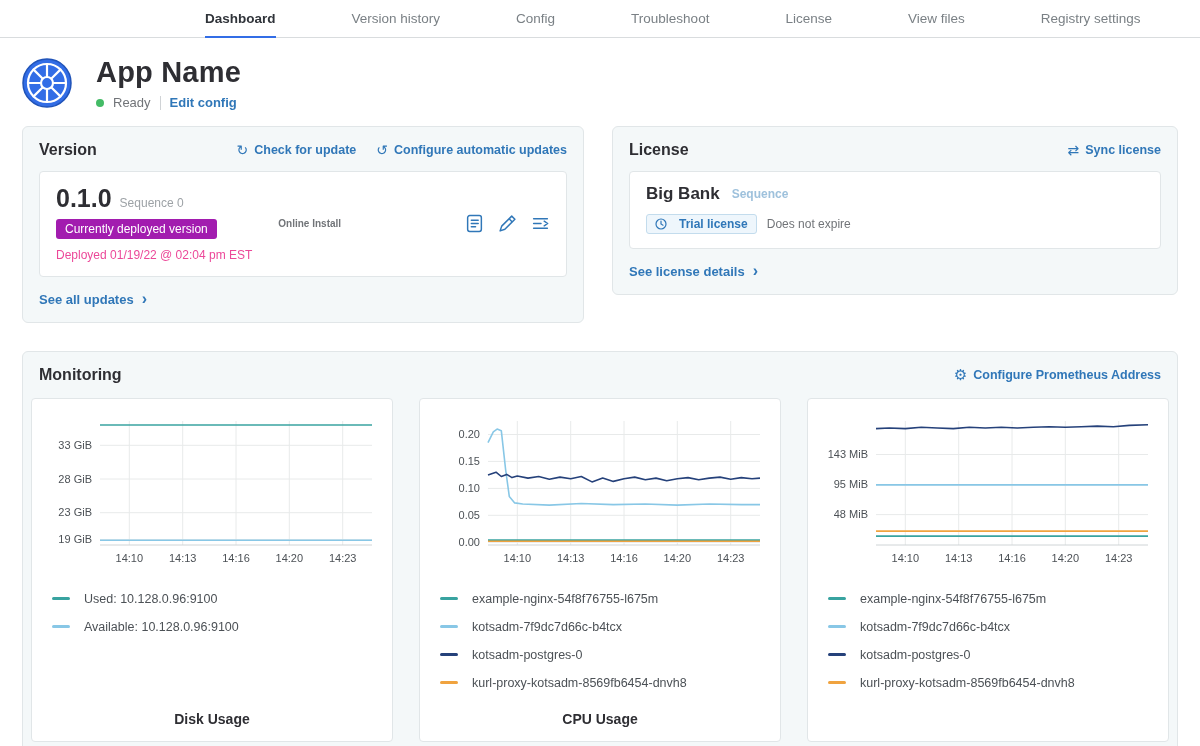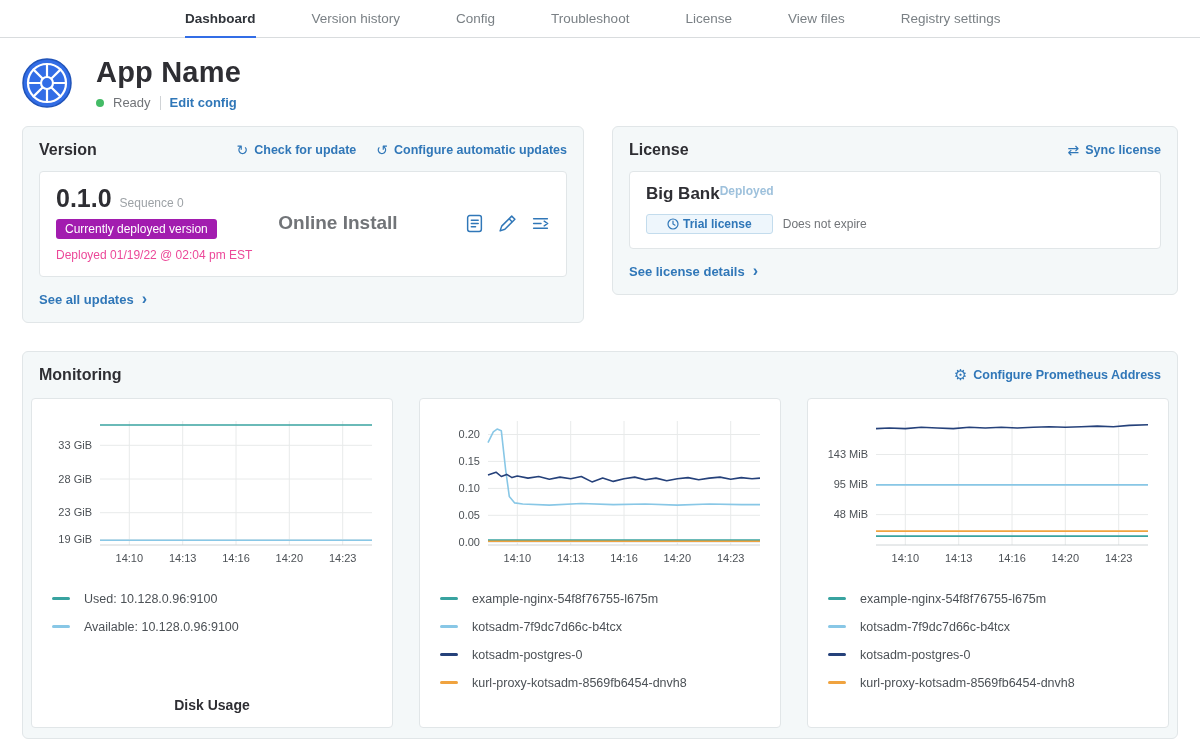--- a/index.html
+++ b/index.html
@@ -3,21 +3,21 @@
 <meta charset="utf-8">
 <style>
   * { margin:0; padding:0; box-sizing:border-box; }
   html,body { background:#ffffff; }
   body { font-family:"Liberation Sans", sans-serif; color:#323232; width:1200px; }
 
   
   .topnav { display:flex; height:38px; border-bottom:1px solid #d9dcde; background:#fff; padding-left:185px; }
   .tabs { display:flex; gap:56px; }
   .tab { display:flex; align-items:center; font-size:13.5px; color:#7a8085; cursor:pointer;
-         border-bottom:2px solid transparent; margin-bottom:-1px; }
+         border-bottom:2px solid transparent; margin-bottom:-1px;margin-left:20px; }
   .tab.active { color:#30343a; font-weight:700; border-bottom-color:#326de6; }
 
   main { padding:0 22px 14px; }
 
   
   .app-header { display:flex; gap:24px; margin-top:18px; align-items:center; }
   .app-icon svg { display:block; }
   .app-title { font-size:29px; font-weight:700; color:#2e2e33; letter-spacing:.2px; }
   .status-row { display:flex; align-items:center; gap:9px; margin-top:6px; }
   .dot { width:8px; height:8px; border-radius:50%; background:#44bb66; }
@@ -43,33 +43,33 @@
   .white-box { background:#fff; border:1px solid #e1e6e8; border-radius:4px; margin-top:12px; }
 
   .version-box { display:flex; align-items:center; padding:12px 16px 14px; }
   .vb-left { width:45%; }
   .vrow { display:flex; align-items:baseline; gap:8px; }
   .vnum { font-size:25px; font-weight:700; color:#2e2e33; }
   .vseq { font-size:12px; color:#9da2a6; }
   .badge-green { display:inline-block; background:#a21caf; color:#fff; font-size:12px; font-weight:500;
                  padding:3px 9px; border-radius:3px; margin-top:6px; }
   .vdeployed { font-size:12px; color:#ec4899; margin-top:9px; }
-  .vb-mid { font-size:19px; color:#717478; font-weight:600; flex:1; }
+  .vb-mid { font-size:10px; color:#717478; font-weight:600; flex:1; }
   .vb-icons { display:flex; gap:14px; align-items:center; }
   .vicon { cursor:pointer; }
   .vicon svg { display:block; }
   .see-link { margin-top:14px; }
 
   .license-box { padding:12px 16px 14px; }
-  .lb-row1 { display:flex; }
+  .lb-row1 { display:flex; align-items:center; gap:12px; }
   .customer { font-size:17px; font-weight:700; color:#2e2e33; }
   .channel { font-size:12px; font-weight:600; color:#9ec1dc; }
   .lb-row2 { display:flex; align-items:center; gap:10px; margin-top:10px; }
-  .trial-badge { display:inline-flex; align-items:center; gap:4px; font-size:12px; color:#3077b8;
-                 background:#eef6fc; border:1px solid #c3dced; border-radius:3px; padding:2px 20px; font-weight:600; cursor:pointer; }
+  .trial-badge { display:inline-flex; align-items:center; gap:12px; font-size:12px; color:#3077b8;
+                 background:#eef6fc; border:1px solid #c3dced; border-radius:3px; padding:2px 8px; font-weight:600; cursor:pointer; }
   .expiry { font-size:12px; color:#717478; }
 
   
   .monitoring { margin-top:28px; padding:12px 8px 10px; }
   .monitoring .card-head { padding:2px 8px 0 8px; }
   .charts { display:flex; gap:26px; margin-top:14px; }
   .chart-card { flex:1; background:#fff; border:1px solid #e1e6e8; border-radius:4px;
                 padding:12px 10px 14px; display:flex; flex-direction:column; min-height:330px; }
   svg.plot { display:block; margin:0 auto; }
   svg.plot text { font-family:"Liberation Sans", sans-serif; font-size:11px; fill:#4c5156; }
@@ -189,21 +189,21 @@
         <h2 class="card-title">License</h2>
         <a class="link sm">
           <span class="u-icon">⇄</span>
           <span>Sync license</span>
         </a>
       </div>
 
       <div class="white-box license-box">
         <div class="lb-row1">
           <span class="customer">Big Bank</span>
-          <span class="channel">Deployed</span>
+          <span class="channel">Sequence</span>
         </div>
         <div class="lb-row2">
           <span class="trial-badge">
             <svg width="12" height="12" viewBox="0 0 12 12">
               <circle cx="6" cy="6" r="5" fill="none" stroke="#3077b8" stroke-width="1.2"></circle>
               <path d="M6 3.2V6l2 1.2" fill="none" stroke="#3077b8" stroke-width="1.2" stroke-linecap="round"></path>
             </svg>
             <span>Trial license</span>
           </span>
           <span class="expiry">Does not expire</span>
@@ -301,20 +301,21 @@
             </div>
             <div class="legend-row">
               <span class="dash" style="background:#25417a"></span>
               <span class="legend-label">kotsadm-postgres-0</span>
             </div>
             <div class="legend-row">
               <span class="dash" style="background:#f0a33f"></span>
               <span class="legend-label">kurl-proxy-kotsadm-8569fb6454-dnvh8</span>
             </div>
           </div>
+          <div class="chart-title">CPU Usage</div>
         </div>
         <div class="chart-card">
           <svg class="plot" width="336" height="162">
             <line x1="56" y1="103.6" x2="328" y2="103.6" stroke="#e8eaea" stroke-width="1"></line>
             <text x="48" y="107.1" text-anchor="end">48 MiB</text>
             <line x1="56" y1="73.9" x2="328" y2="73.9" stroke="#e8eaea" stroke-width="1"></line>
             <text x="48" y="77.4" text-anchor="end">95 MiB</text>
             <line x1="56" y1="43.5" x2="328" y2="43.5" stroke="#e8eaea" stroke-width="1"></line>
             <text x="48" y="47.0" text-anchor="end">143 MiB</text>
             <line x1="85.3" y1="10" x2="85.3" y2="134" stroke="#e8eaea" stroke-width="1"></line>

